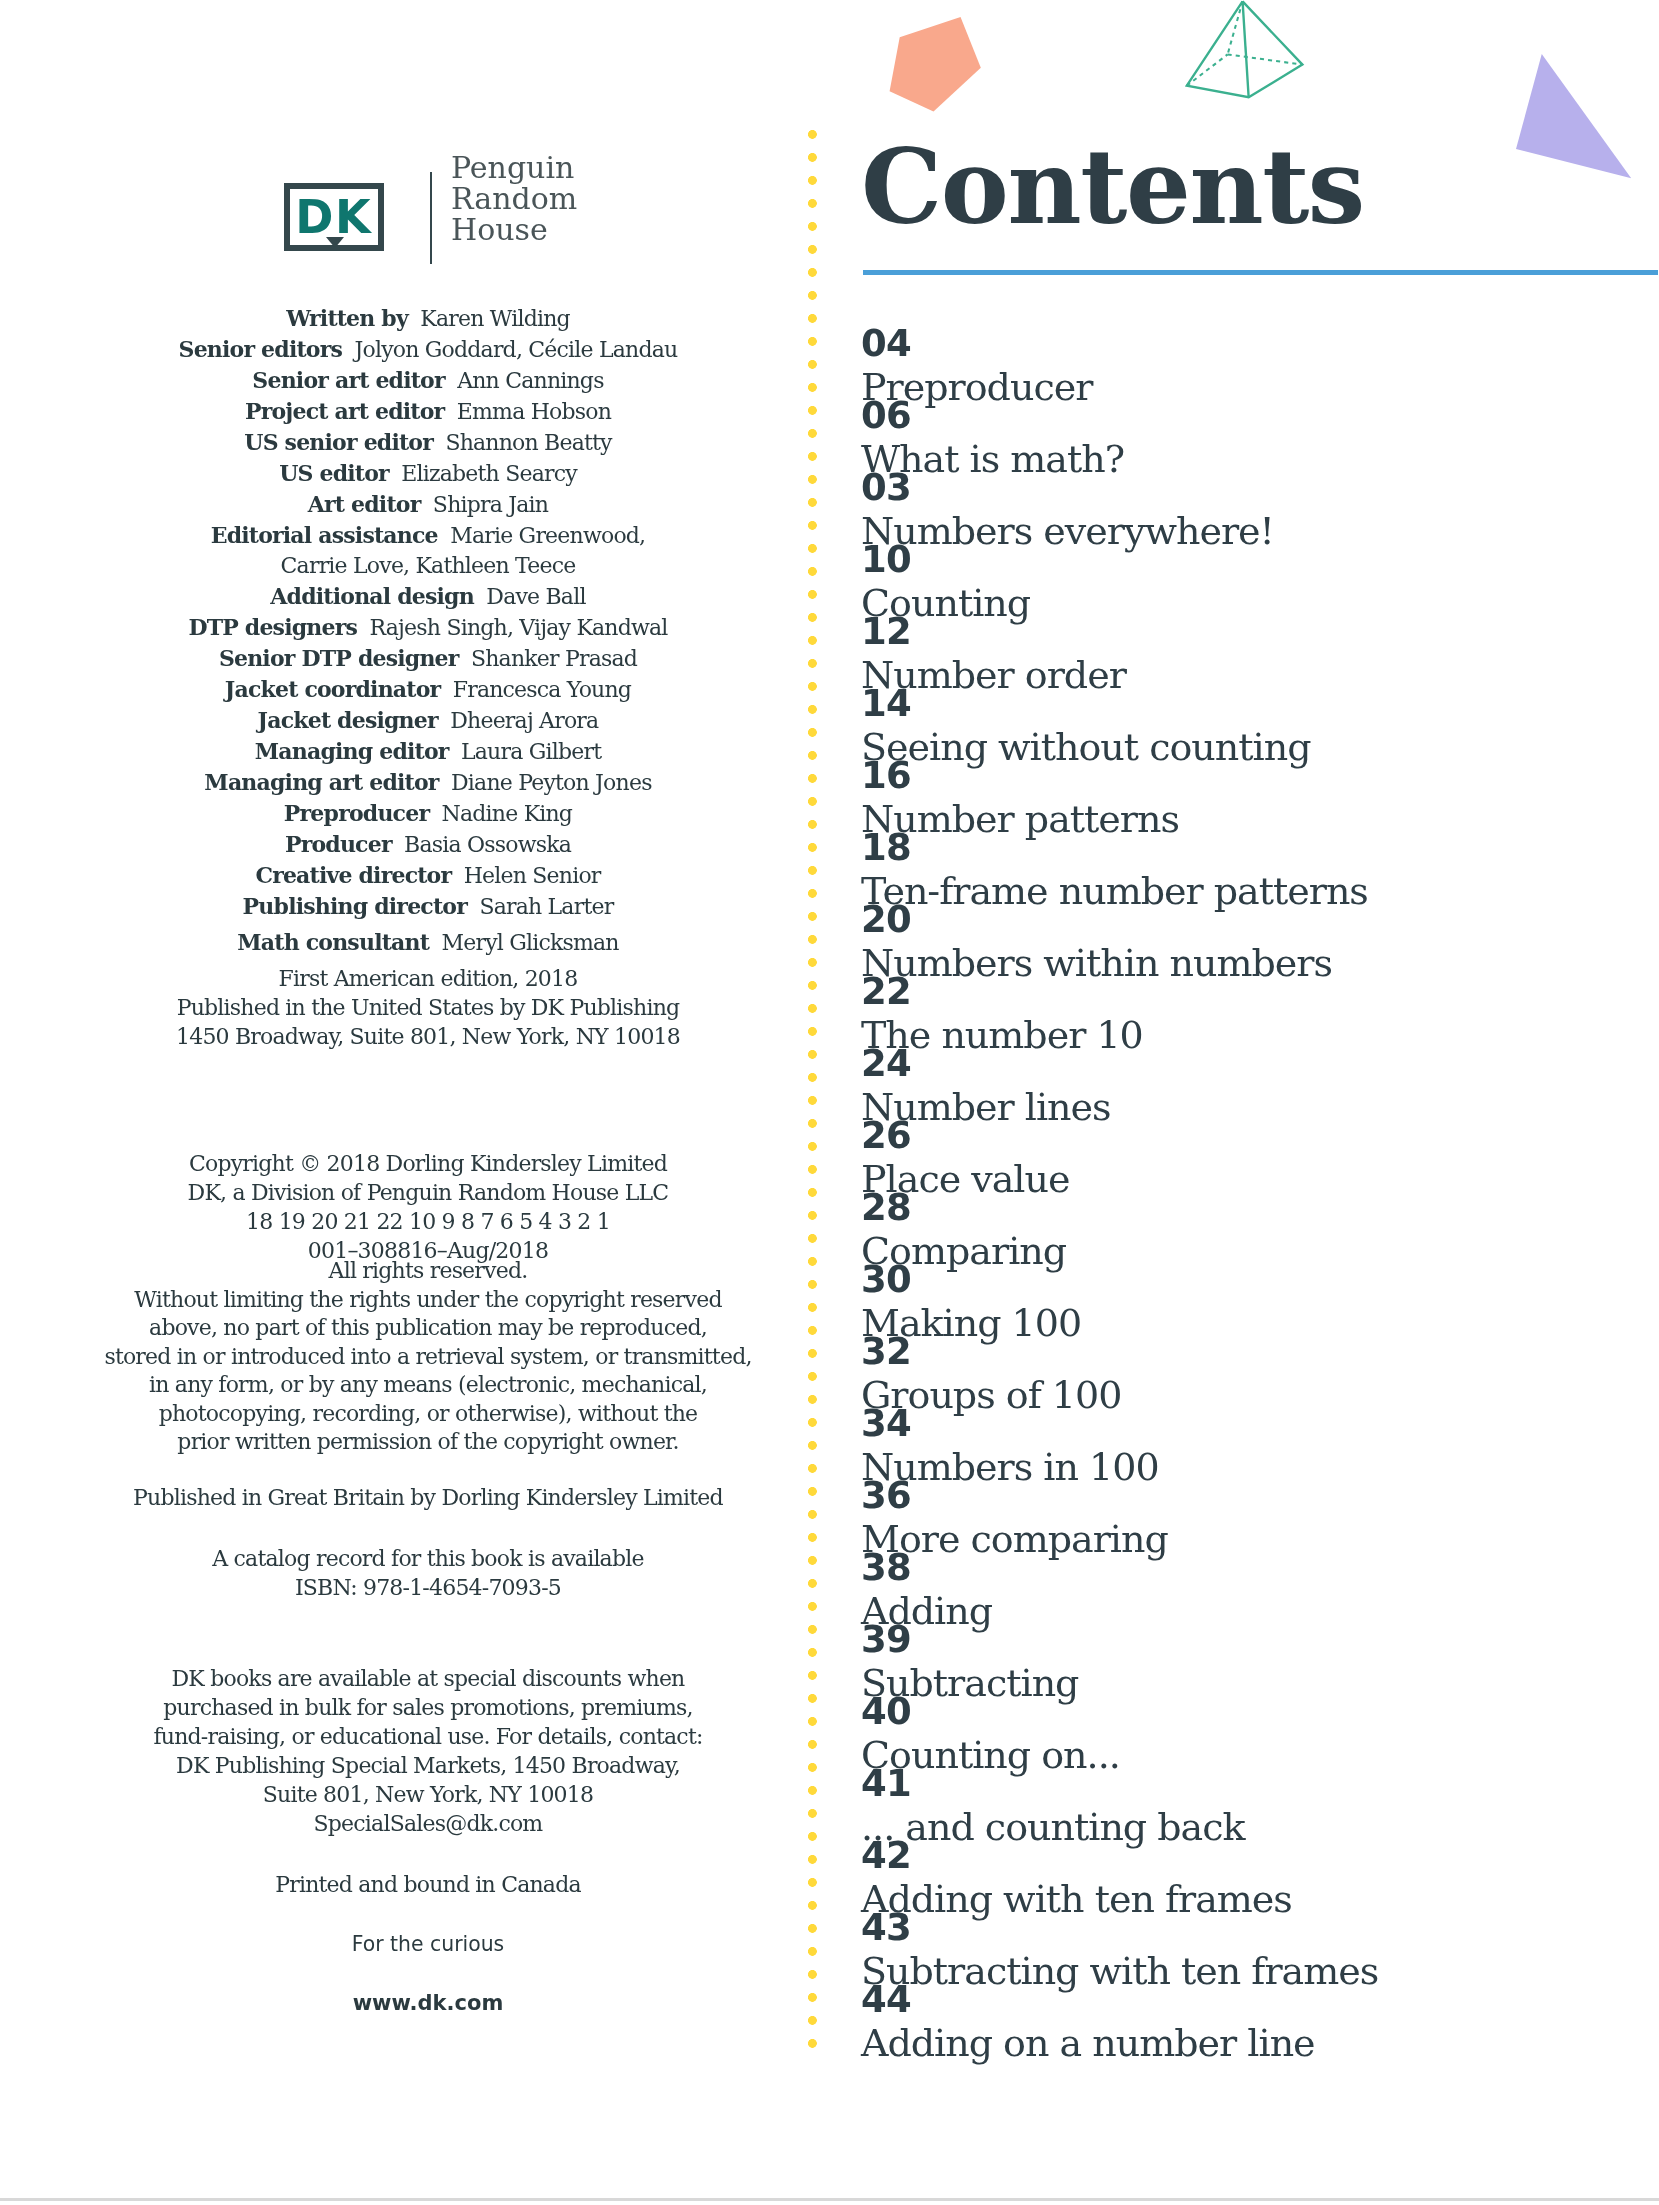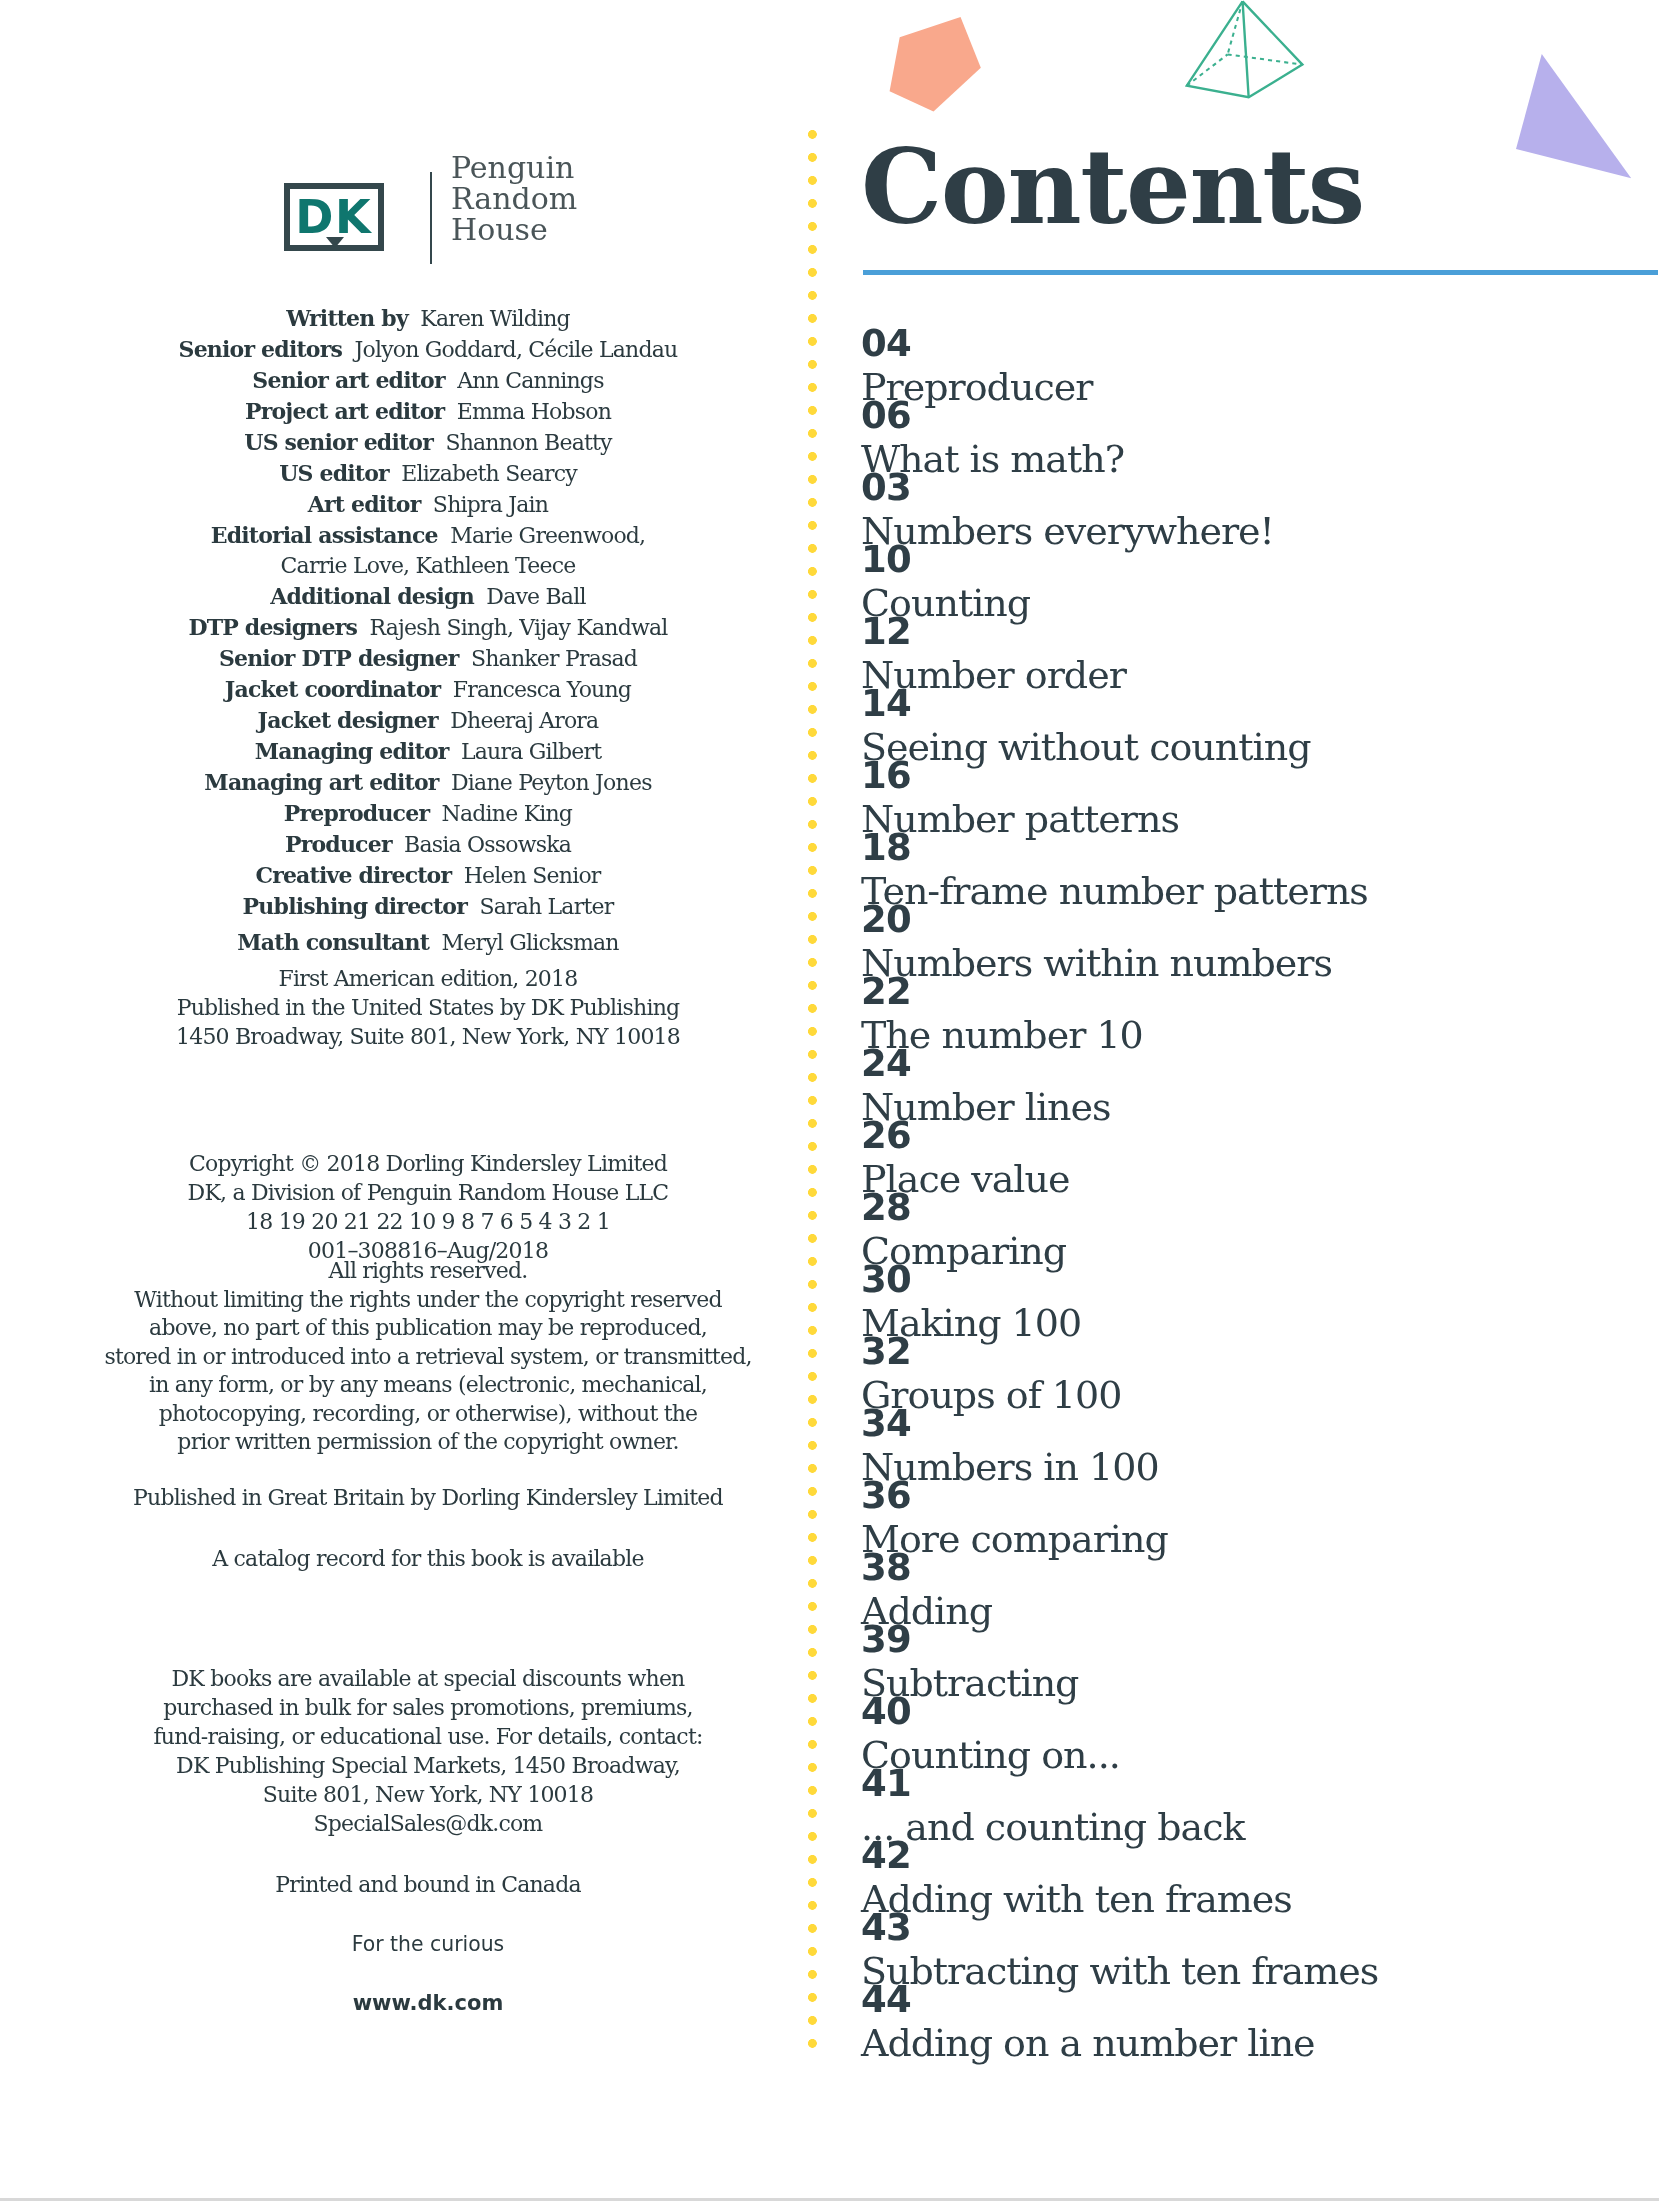--- a/index.html
+++ b/index.html
@@ -119,20 +119,21 @@
     <div>stored in or introduced into a retrieval system, or transmitted,</div>
     <div>in any form, or by any means (electronic, mechanical,</div>
     <div>photocopying, recording, or otherwise), without the</div>
     <div>prior written permission of the copyright owner.</div>
   </div>
 
   <div class="block" style="top:1483px;">Published in Great Britain by Dorling Kindersley Limited</div>
 
   <div class="block" style="top:1544px;">
     <div>A catalog record for this book is available</div>
+    <div>ISBN: 978-1-4654-7093-5</div>
   </div>
 
   <div class="block" style="top:1664px;">
     <div>DK books are available at special discounts when</div>
     <div>purchased in bulk for sales promotions, premiums,</div>
     <div>fund-raising, or educational use. For details, contact:</div>
     <div>DK Publishing Special Markets, 1450 Broadway,</div>
     <div>Suite 801, New York, NY 10018</div>
     <div>SpecialSales@dk.com</div>
   </div>

